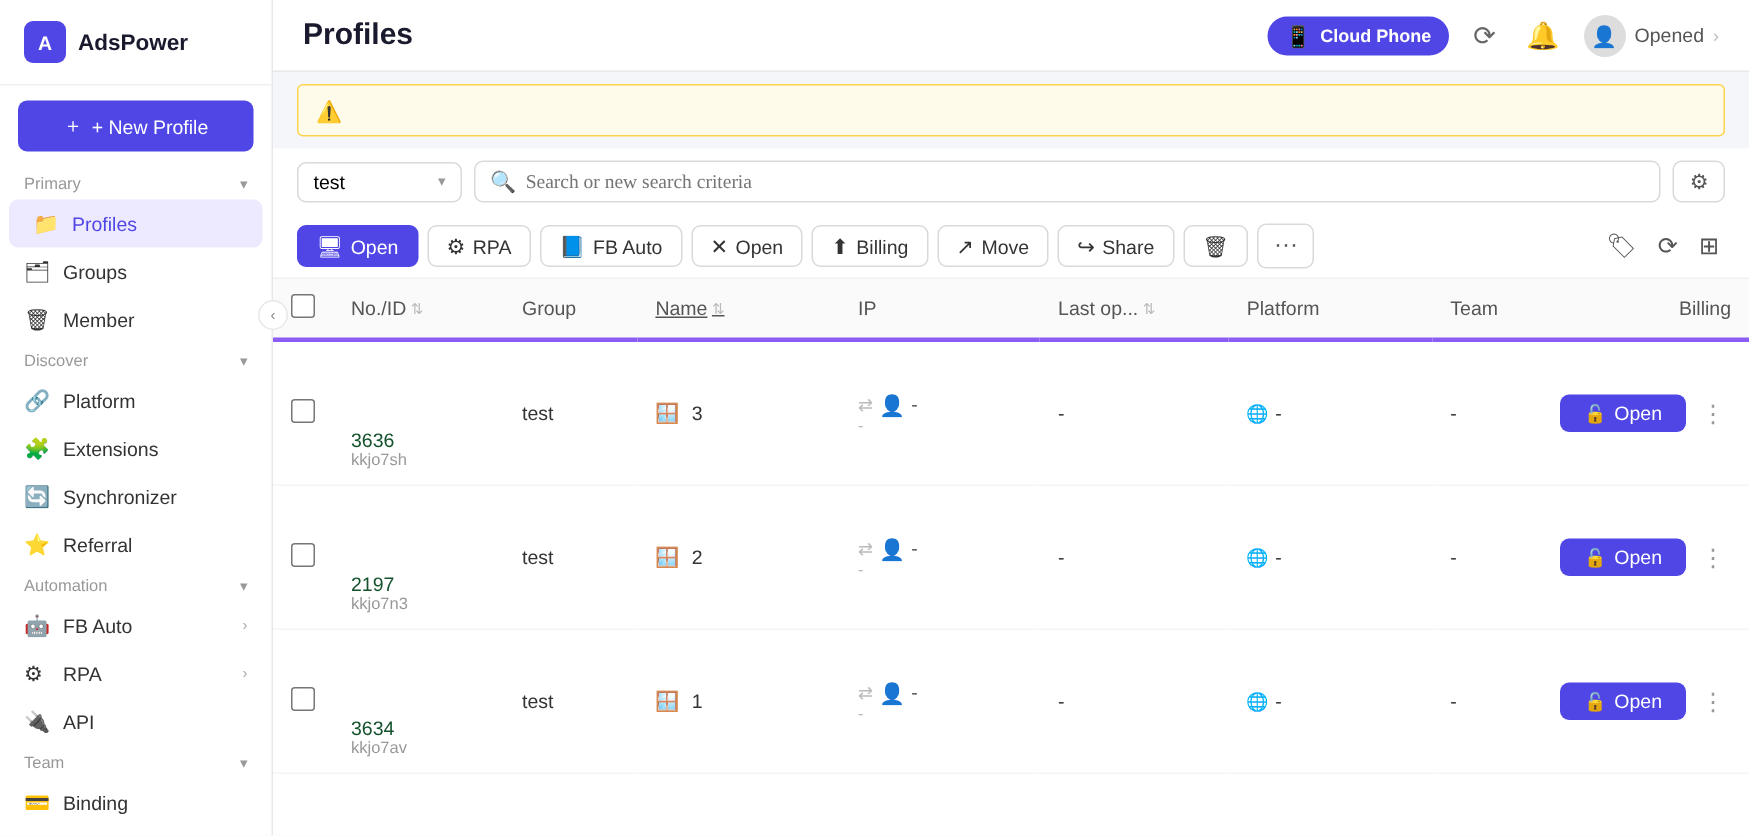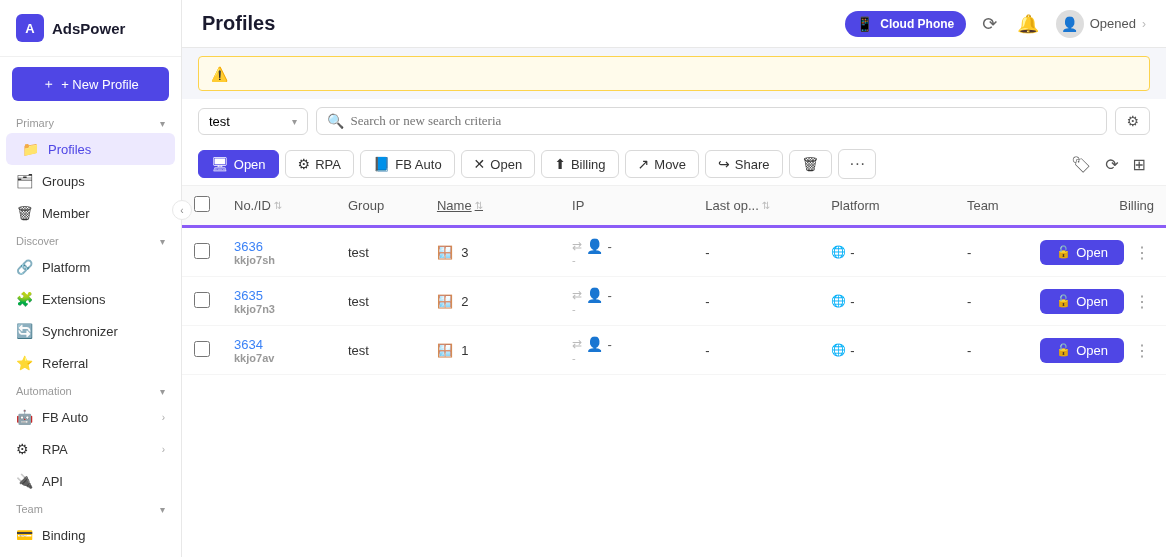--- a/index.html
+++ b/index.html
@@ -212,22 +212,22 @@
       font-weight: 500;
       white-space: nowrap;
     }
     td {
       padding: 10px 12px;
       border-bottom: 1px solid #f5f5f5;
       color: #333;
       vertical-align: middle;
     }
     .checkbox { width: 16px; height: 16px; cursor: pointer; accent-color: #4f46e5; }
-    .profile-id { font-weight: 500; color: #3b82f6; font-size: 13px; }
-    .profile-hash { color: #999; font-size: 11px; font-weight: bold; }
+    .profile-id { font-weight: 500; color: #14532d; font-size: 13px; margin-top: 48px; }
+    .profile-hash { color: #999; font-size: 11px; }
     .windows-icon { color: #0078d4; margin-right: 4px; }
     .browser-count { display: flex; align-items: center; gap: 4px; }
     .ip-cell { display: flex; align-items: center; gap: 4px; color: #555; }
     .ip-icon { color: #ef4444; font-size: 14px; }
     .open-btn {
       background: #4f46e5; color: #fff;
       border: none; border-radius: 6px;
       padding: 5px 16px; cursor: pointer;
       font-size: 13px; font-weight: 500;
       display: flex; align-items: center; gap: 5px;
@@ -496,21 +496,21 @@
           <span class="open-btn-icon">🔓</span>
           <span>Open</span>
         </button>
         <button class="more-row-btn">⋮</button>
       </div>
     </td>
   </tr>
           <tr>
     <td><input type="checkbox" class="checkbox" style=""></td>
     <td>
-      <div class="profile-id">3635</div>
+      <div class="profile-id">2197</div>
       <div class="profile-hash">kkjo7n3</div>
     </td>
     <td>test</td>
     <td>
       <div class="browser-count">
         <span class="windows-icon">🪟</span>
         <span>2</span>
       </div>
     </td>
     <td>

